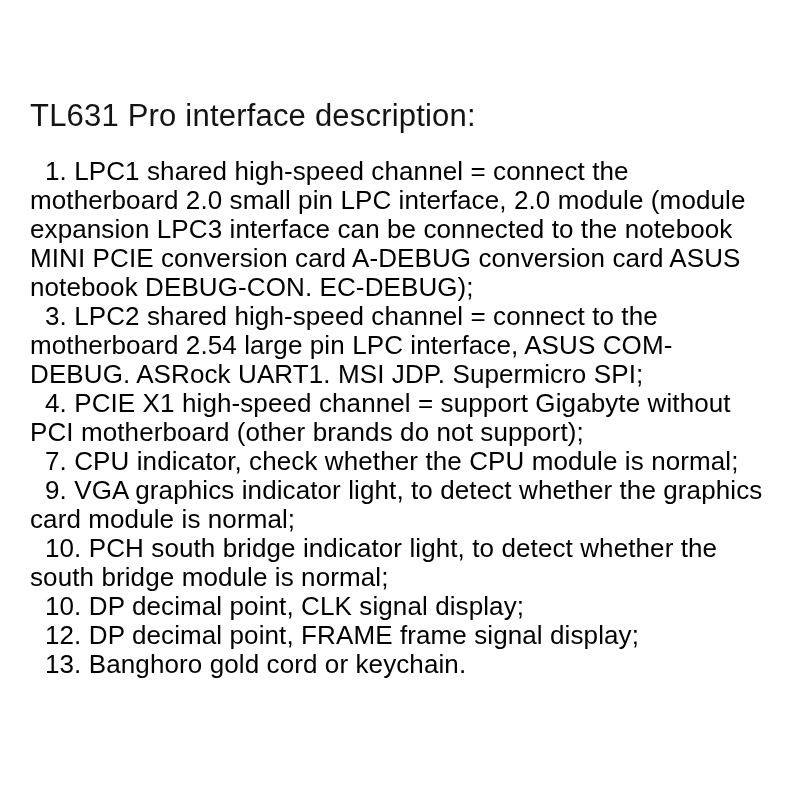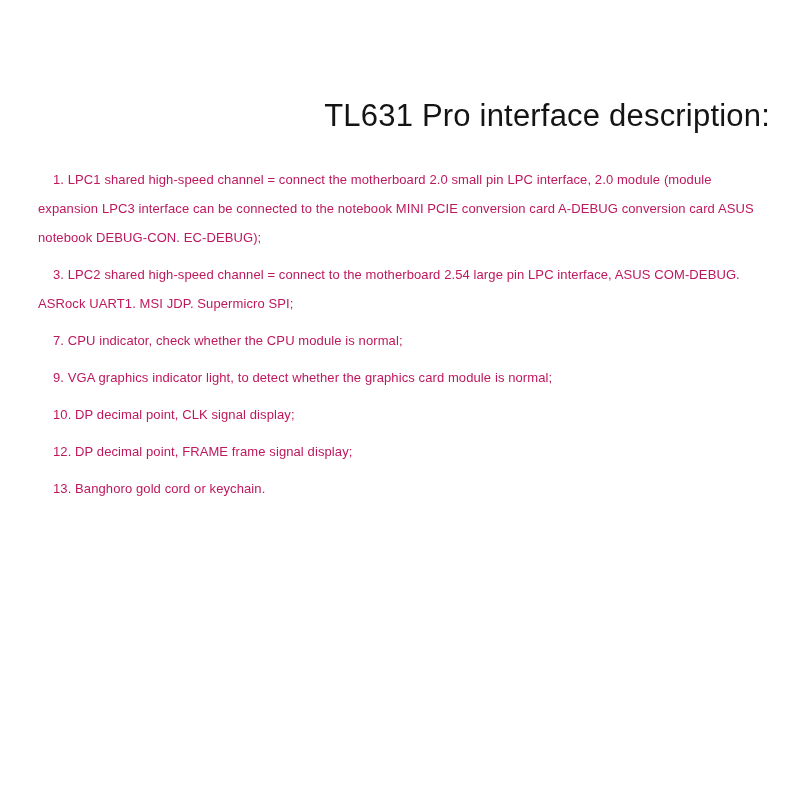--- a/index.html
+++ b/index.html
@@ -13,46 +13,48 @@
     height: 800px;
     background: #ffffff;
     overflow: hidden;
     font-family: "Liberation Sans", "DejaVu Sans", sans-serif;
     color: #1a1a1a;
     box-sizing: border-box;
   }
   .title {
     margin: 0;
     padding: 97px 30px 0 30px;
-    text-align: right;
+    text-align: left;
     font-size: 31px;
     font-weight: 400;
     line-height: 38px;
     color: #141414;
     letter-spacing: 0.2px;
   }
   .description-list {
     padding: 22px 28px 0 30px;
   }
   .description-list p {
-    margin: 8px;
-    font-size: 13px;
+    margin: 0;
+    font-size: 26px;
     line-height: 29px;
     text-indent: 15px;
-    color: #be185d;
+    color: #000000;
     letter-spacing: 0.1px;
   }
 </style>
 </head>
 <body>
 
 <div class="page">
   <h1 class="title">TL631 Pro interface description:</h1>
   <div class="description-list">
     <p>1. LPC1 shared high-speed channel = connect the motherboard 2.0 small pin LPC interface, 2.0 module (module expansion LPC3 interface can be connected to the notebook MINI PCIE conversion card A-DEBUG conversion card ASUS notebook DEBUG-CON. EC-DEBUG);</p>
     <p>3. LPC2 shared high-speed channel = connect to the motherboard 2.54 large pin LPC interface, ASUS COM-DEBUG. ASRock UART1. MSI JDP. Supermicro SPI;</p>
+    <p>4. PCIE X1 high-speed channel = support Gigabyte without PCI motherboard (other brands do not support);</p>
     <p>7. CPU indicator, check whether the CPU module is normal;</p>
     <p>9. VGA graphics indicator light, to detect whether the graphics card module is normal;</p>
+    <p>10. PCH south bridge indicator light, to detect whether the south bridge module is normal;</p>
     <p>10. DP decimal point, CLK signal display;</p>
     <p>12. DP decimal point, FRAME frame signal display;</p>
     <p>13. Banghoro gold cord or keychain.</p>
   </div>
 </div>
 
 </body></html>

